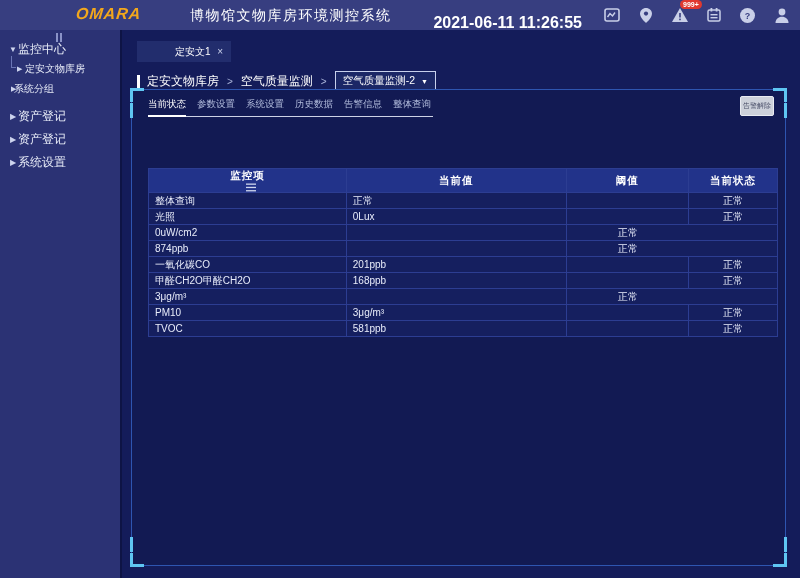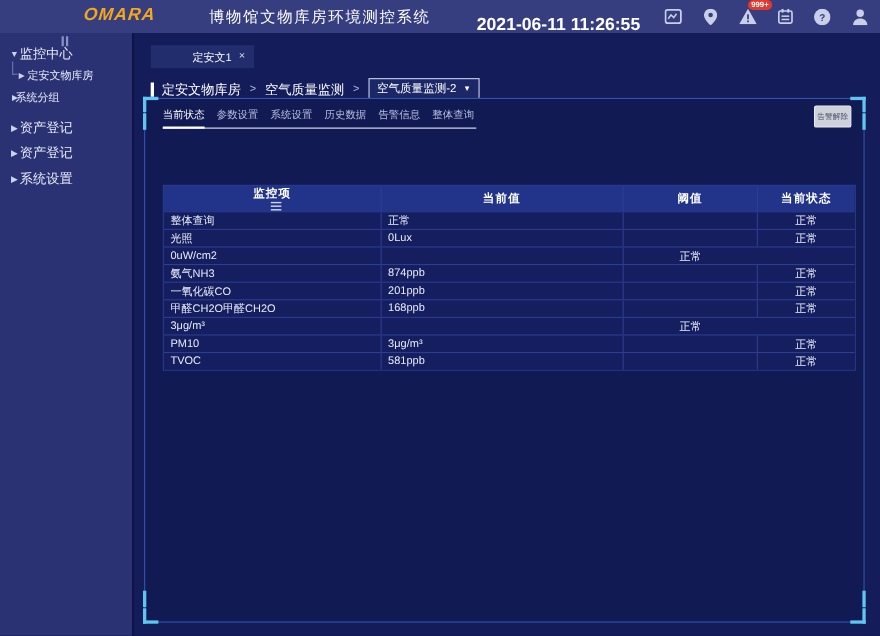--- a/index.html
+++ b/index.html
@@ -236,21 +236,20 @@
         <div class="t-cell c-left">0Lux</div>
         <div class="t-cell c-left"></div>
         <div class="t-cell c-center">正常</div>
       </div>
       <div class="t-row t-data">
         <div class="t-cell c-left">0uW/cm2</div>
         <div class="t-cell c-left"></div>
         <div class="t-cell c-center">正常</div>
       </div>
       <div class="t-row t-data">
-        <div class="t-cell c-left">氨气NH3</div>
         <div class="t-cell c-left">874ppb</div>
         <div class="t-cell c-left"></div>
         <div class="t-cell c-center">正常</div>
       </div>
       <div class="t-row t-data">
         <div class="t-cell c-left">一氧化碳CO</div>
         <div class="t-cell c-left">201ppb</div>
         <div class="t-cell c-left"></div>
         <div class="t-cell c-center">正常</div>
       </div>

